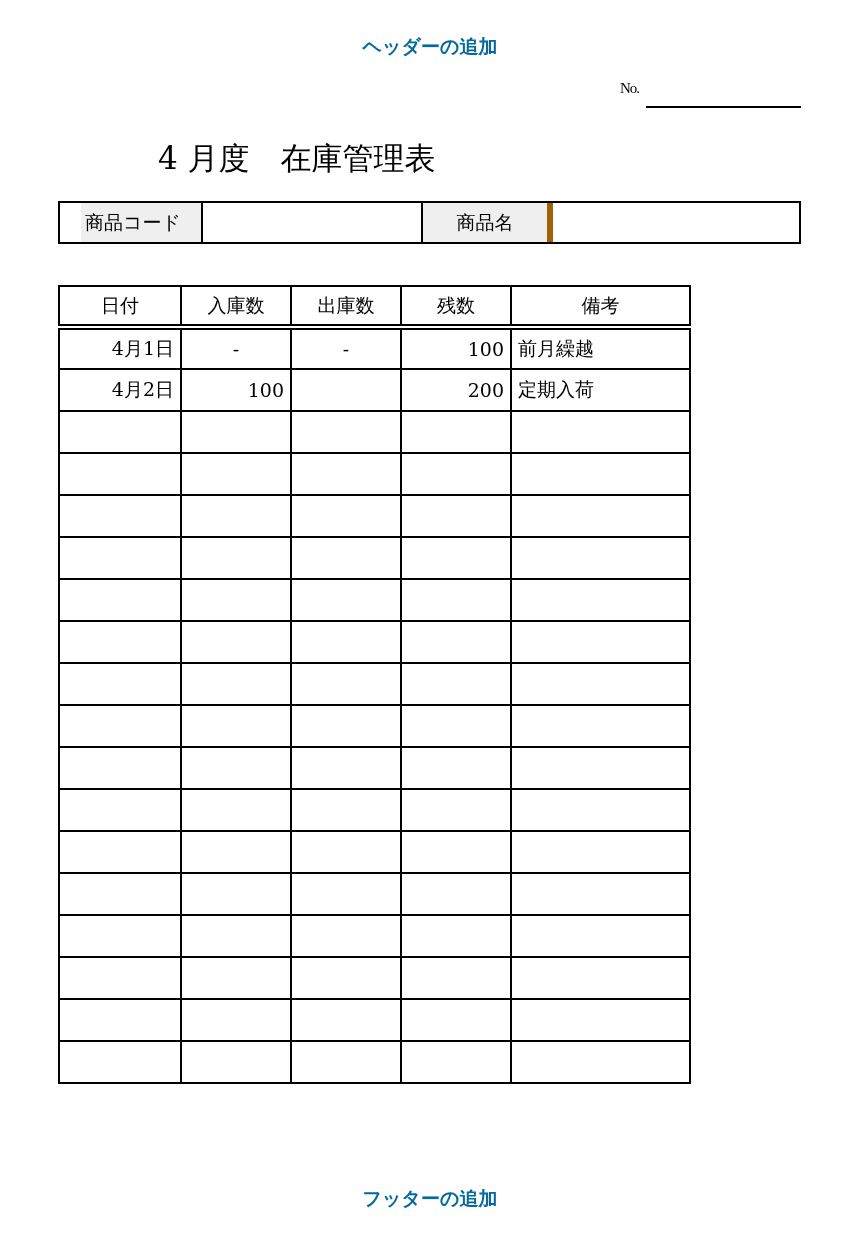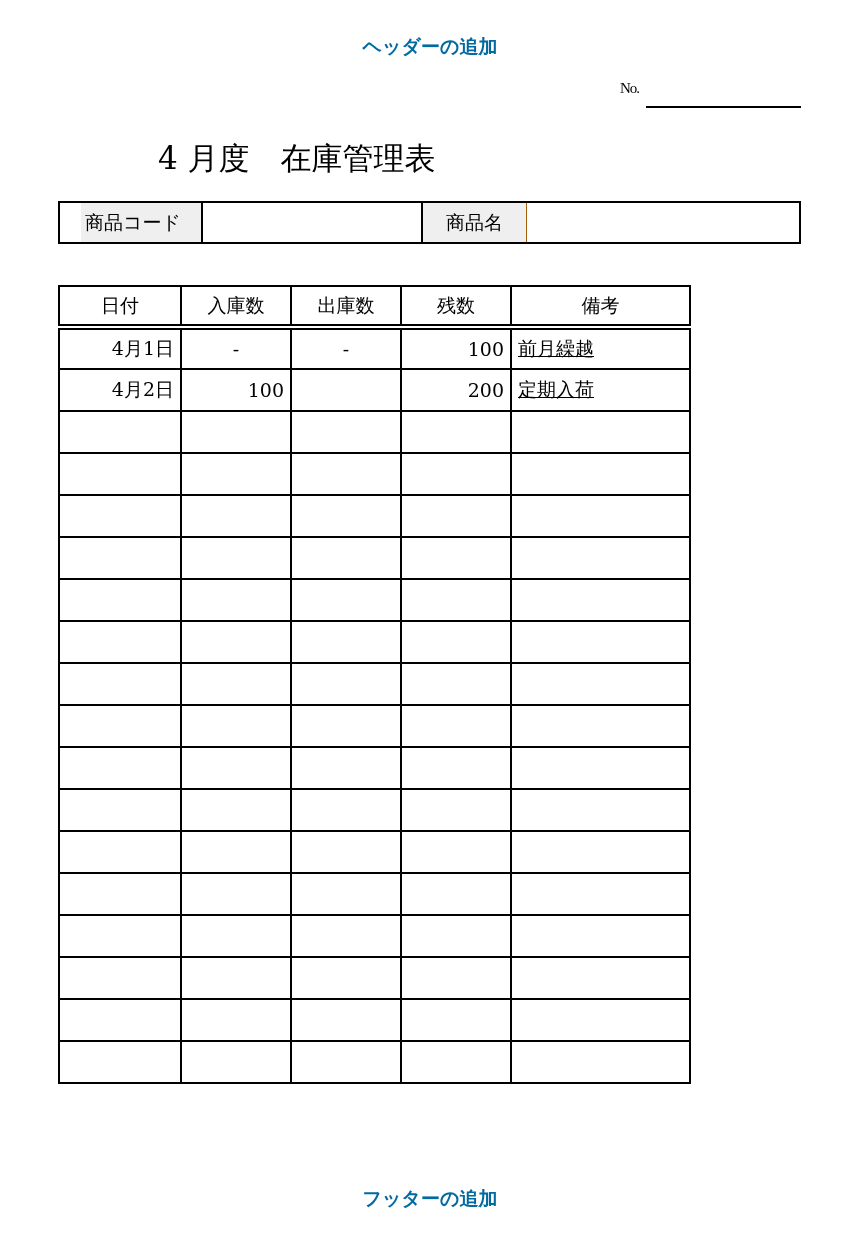--- a/index.html
+++ b/index.html
@@ -14,31 +14,31 @@
               font-family: "Liberation Serif", serif; letter-spacing: -1px; }
   .no-line { position: absolute; left: 646px; top: 106px; width: 155px; height: 0;
              border-top: 2px solid #000; }
   .title { position: absolute; left: 158px; top: 126px; font-size: 31px; white-space: pre; margin-top: 12px; }
   .info { position: absolute; left: 58px; top: 201px; width: 743px; height: 43px;
           border: 2px solid #000; box-sizing: border-box; display: flex; padding-left: 21px; }
   .info div { box-sizing: border-box; height: 100%; display: flex; align-items: center; font-size: 19px; }
   .info .lbl { background: #efefef; }
   .info .c1 { width: 122px; border-right: 2px solid #000; padding-left: 4px; }
   .info .c2 { width: 220px; border-right: 2px solid #000; }
-  .info .c3 { width: 104px; border-right: 1px solid #a16207; justify-content: center; }
+  .info .c3 { width: 130px; border-right: 6px solid #a16207; justify-content: center; }
   .info .c4 { flex: 1; }
   table.inv { position: absolute; left: 58px; top: 285px; width: 633px;
               border-collapse: collapse; border: 2px solid #000; table-layout: fixed; }
   table.inv td, table.inv th { border: 2px solid #000; font-size: 19px; font-weight: normal;
               padding: 0 6px; box-sizing: border-box; }
   table.inv th { height: 41px; text-align: center; border-bottom: 6px double #000; }
   table.inv td { height: 42px; }
   .r { text-align: right; }
   .c { text-align: center; }
-  .l { text-align: left; text-decoration: underline; }
+  .l { text-align: left; }
 </style>
 </head>
 <body>
 
 <div class="hf header-add">ヘッダーの追加</div>
 
 <div class="no-label">No.</div>
 <div class="no-line"></div>
 
 <div class="title">4 月度　在庫管理表</div>

